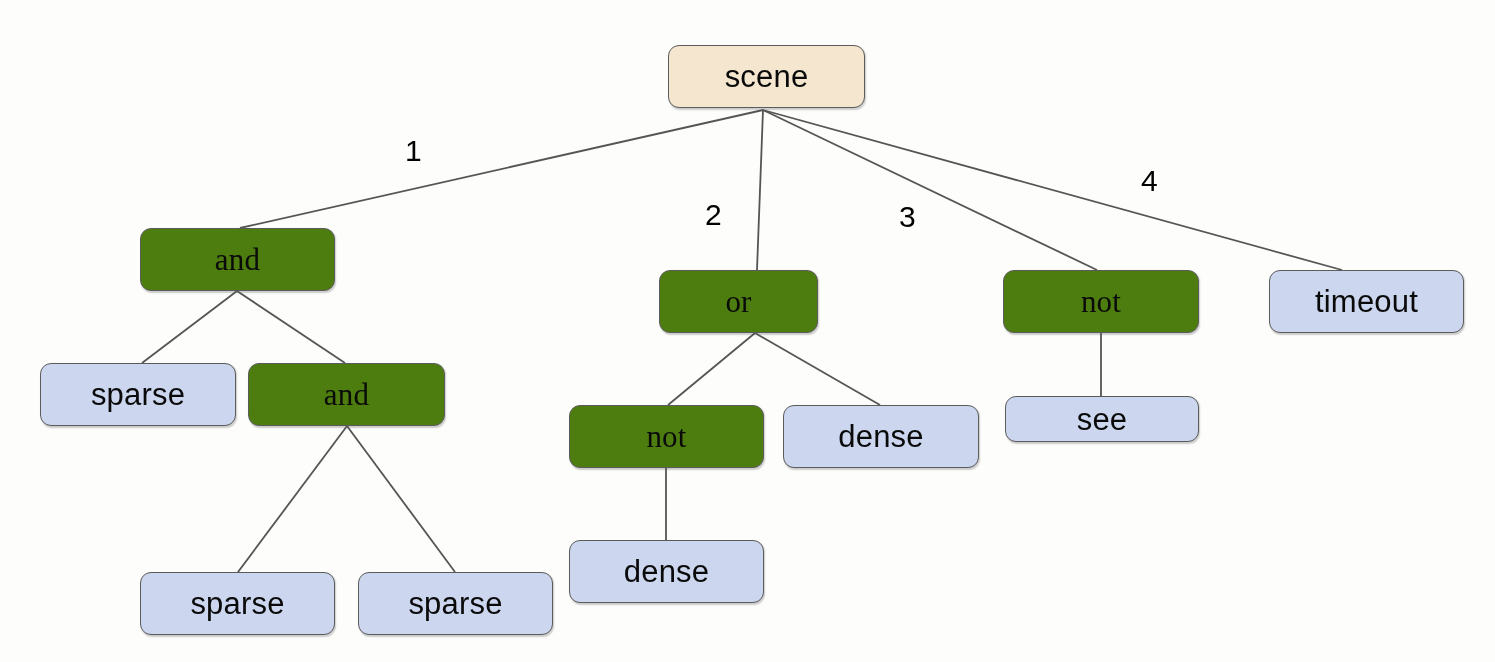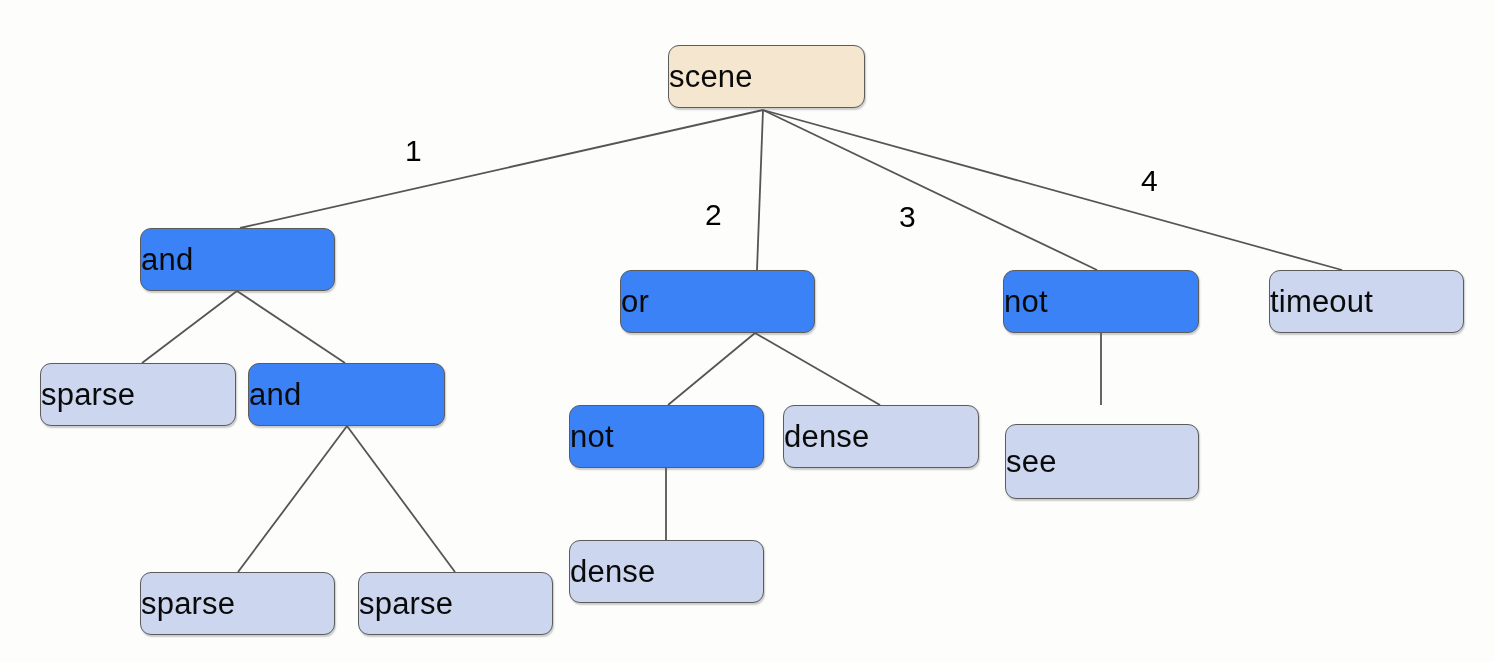--- a/index.html
+++ b/index.html
@@ -25,30 +25,30 @@
     height: 662px;
     pointer-events: none;
   }
   .node {
     position: absolute;
     box-sizing: border-box;
     border: 1.6px solid #5c5c5c;
     border-radius: 11px;
     display: flex;
     align-items: center;
-    justify-content: flex-start;
+    justify-content: center;
     color: #0a0a0a;
     font-size: 31px;
     line-height: 1;
     letter-spacing: 0.2px;
     box-shadow: 1px 1.5px 1.5px rgba(90,90,90,0.30);
     white-space: nowrap;
   }
   .node.root   { background: #f4e6cf; }
-  .node.op     { background: #3b82f6; }
+  .node.op     { background: #4d7c0f; font-family: Liberation Serif, serif; }
   .node.leaf   { background: #ccd7ef; }
   .edge-label {
     position: absolute;
     font-size: 30px;
     color: #000000;
     line-height: 1;
     white-space: nowrap;
   }
 </style>
 </head>
@@ -69,42 +69,42 @@
       <line x1="1101" y1="333" x2="1101" y2="405" stroke="#555555" stroke-width="1.8"></line>
       <line x1="666" y1="468" x2="666" y2="540" stroke="#555555" stroke-width="1.8"></line>
     </svg>
   <div id="node-layer">
       <div class="node root" style="left: 668px; top: 45px; width: 197px; height: 63px;">
         <span>scene</span>
       </div>
       <div class="node op" style="left: 140px; top: 228px; width: 195px; height: 63px;">
         <span>and</span>
       </div>
-      <div class="node op" style="left: 620px; top: 270px; width: 195px; height: 63px;">
+      <div class="node op" style="left: 659px; top: 270px; width: 159px; height: 63px;">
         <span>or</span>
       </div>
       <div class="node op" style="left: 1003px; top: 270px; width: 196px; height: 63px;">
         <span>not</span>
       </div>
       <div class="node leaf" style="left: 1225px; top: 270px; width: 195px; height: 63px; margin-left: 44px;">
         <span>timeout</span>
       </div>
       <div class="node leaf" style="left: 40px; top: 363px; width: 196px; height: 63px;">
         <span>sparse</span>
       </div>
       <div class="node op" style="left: 248px; top: 363px; width: 197px; height: 63px;">
         <span>and</span>
       </div>
       <div class="node op" style="left: 569px; top: 405px; width: 195px; height: 63px;">
         <span>not</span>
       </div>
       <div class="node leaf" style="left: 783px; top: 405px; width: 196px; height: 63px;">
         <span>dense</span>
       </div>
-      <div class="node leaf" style="left: 1005px; top: 424px; width: 194px; height: 75px;">
+      <div class="node leaf" style="left: 1005px; top: 396px; width: 194px; height: 46px;">
         <span>see</span>
       </div>
       <div class="node leaf" style="left: 569px; top: 540px; width: 195px; height: 63px;">
         <span>dense</span>
       </div>
       <div class="node leaf" style="left: 140px; top: 572px; width: 195px; height: 63px;">
         <span>sparse</span>
       </div>
       <div class="node leaf" style="left: 358px; top: 572px; width: 195px; height: 63px;">
         <span>sparse</span>

